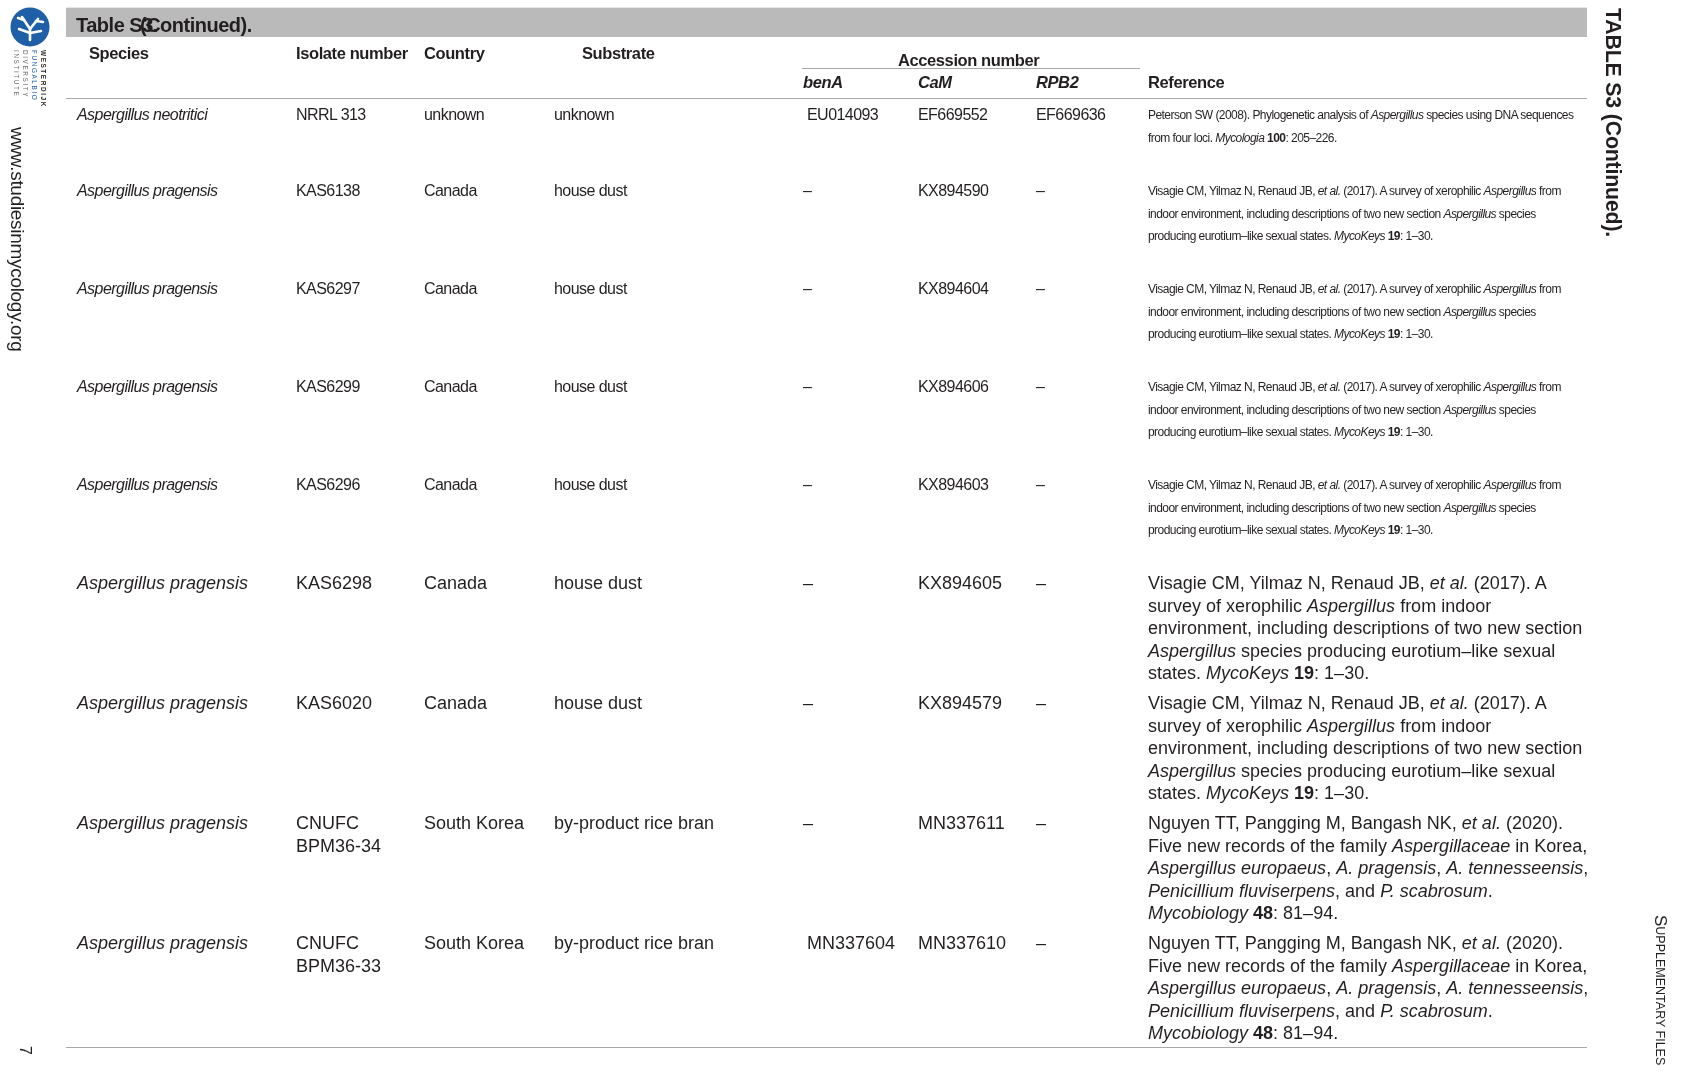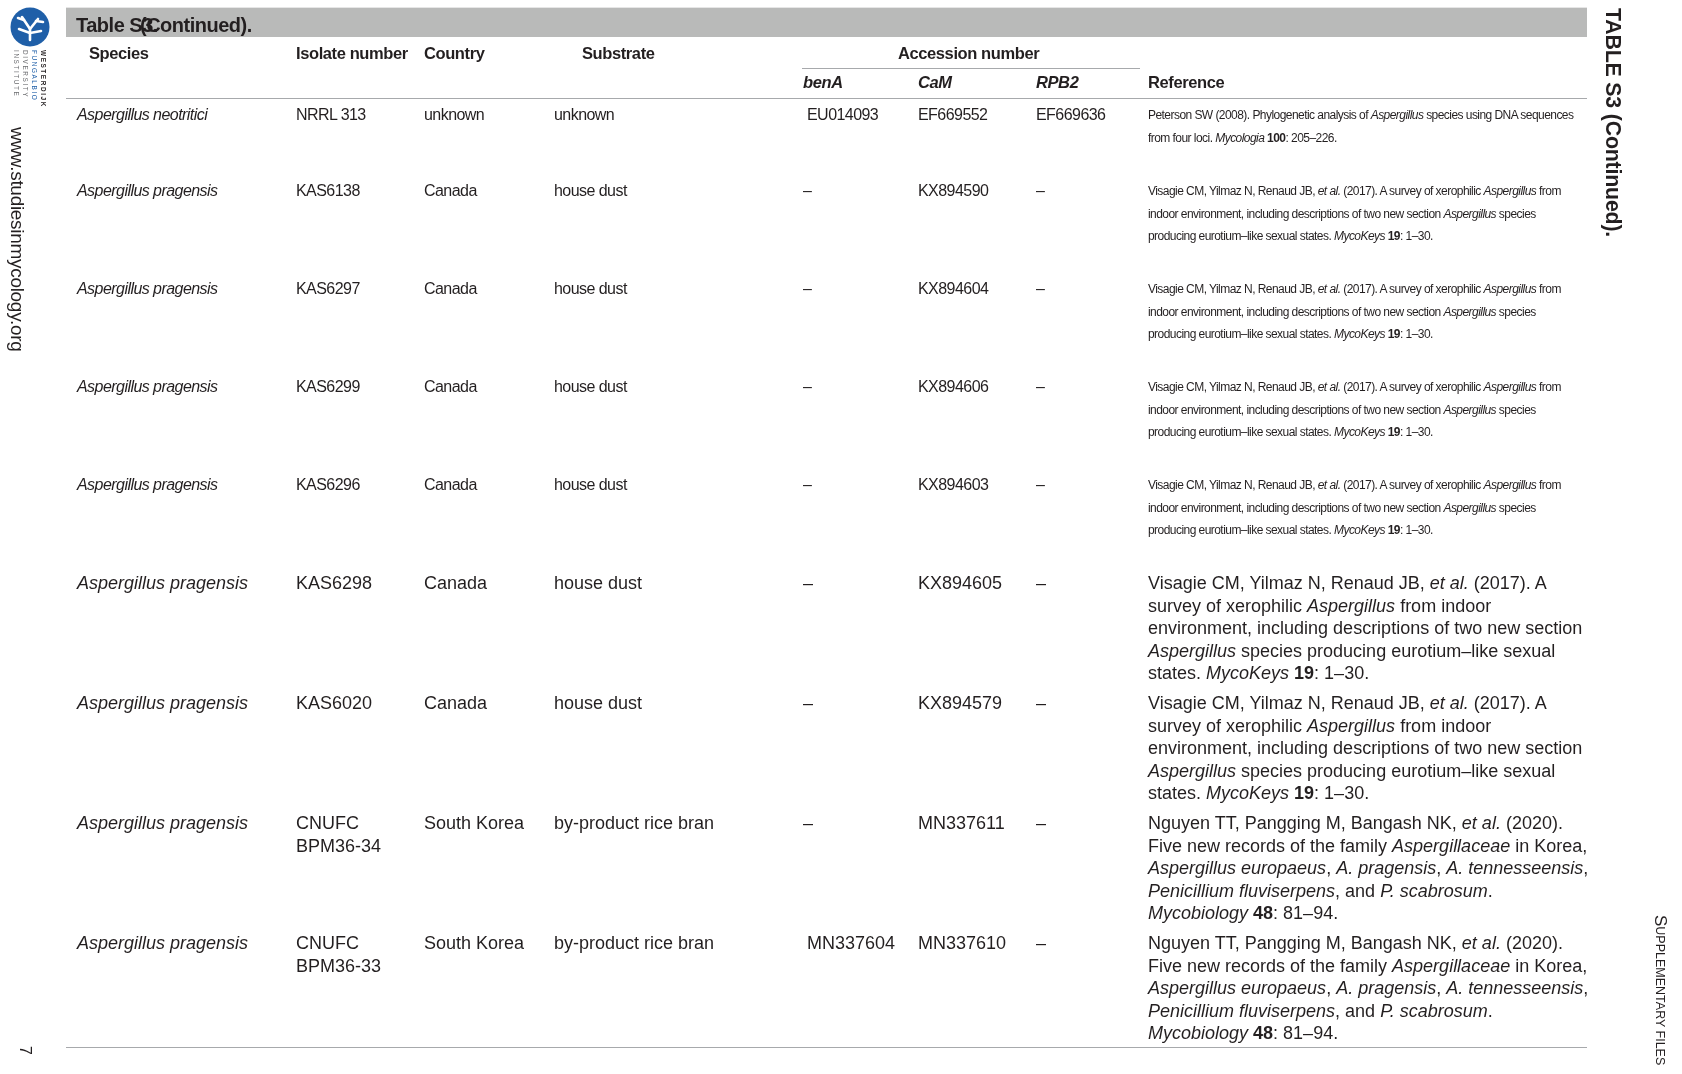--- a/index.html
+++ b/index.html
@@ -67,21 +67,21 @@
 
 <div class="abs caption-bar">
   <span class="caption-label">Table S3.</span>
   <span class="caption-rest">(Continued).</span>
 </div>
 
 <div class="abs hd" style="left:77px;top:44px;margin-left:12px;">Species</div>
 <div class="abs hd" style="left:296px;top:44px;text-align:center;">Isolate number</div>
 <div class="abs hd" style="left:424px;top:44px;">Country</div>
 <div class="abs hd" style="left:554px;top:44px;margin-left:28px;">Substrate</div>
-<div class="abs hd" style="left:898px;top:44px;">Accession number</div>
+<div class="abs hd" style="left:898px;top:51px;">Accession number</div>
 <div class="abs rule" style="left:802px;top:68px;width:338px;"></div>
 <div class="abs hd it" style="left:803px;top:73px;">benA</div>
 <div class="abs hd it" style="left:918px;top:73px;">CaM</div>
 <div class="abs hd it" style="left:1036px;top:73px;">RPB2</div>
 <div class="abs hd" style="left:1148px;top:73px;">Reference</div>
 <div class="abs rule" style="left:66px;top:98px;width:1521px;"></div>
 
 <div id="rows">
     <div class="abs c it " style="left: 77px; top: 104px;">Aspergillus neotritici</div>
     <div class="abs c" style="left: 296px; top: 104px;">

